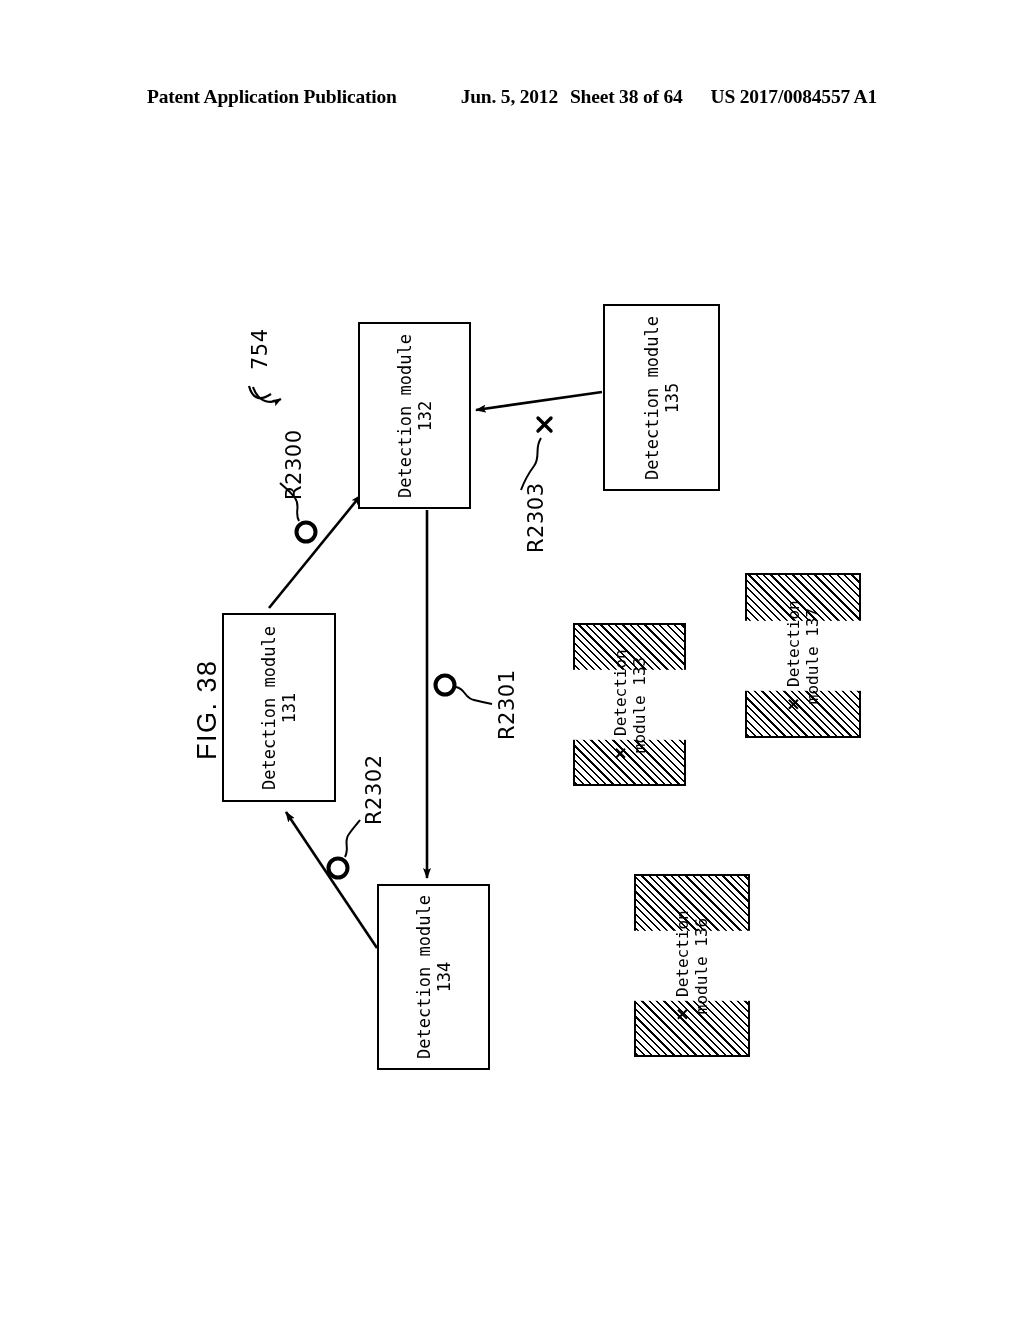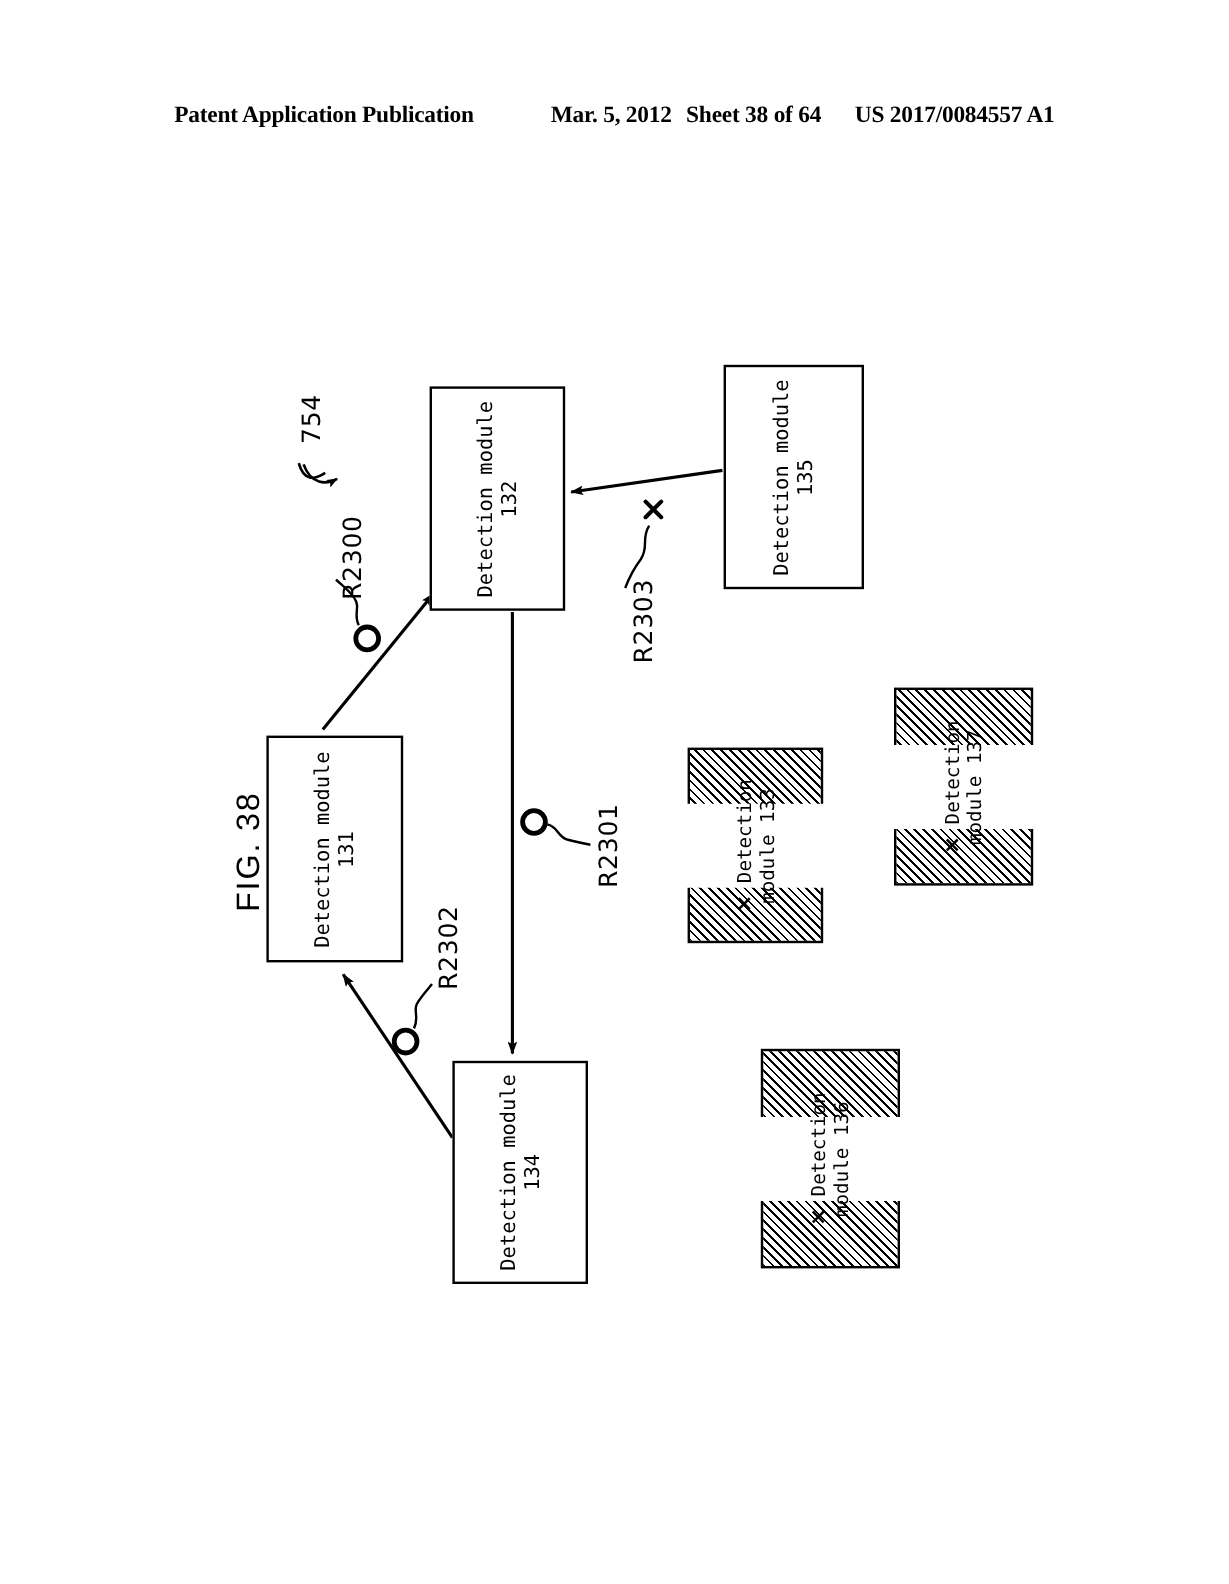--- a/index.html
+++ b/index.html
@@ -143,21 +143,21 @@
     pointer-events: none;
   }
 </style>
 </head>
 <body>
 
 <div id="page">
 
   <div id="pub-header">
     <span class="h-title">Patent Application Publication</span>
-    <span class="h-date">Mar. 5, 2012</span>
+    <span class="h-date">Jun. 5, 2012</span>
     <span class="h-sheet">Sheet 38 of 64</span>
     <span class="h-number">US 2017/0084557 A1</span>
   </div>
 
   <div id="figure">
 
     <div class="rot fig-label" style="left:192px; top:760px;">FIG. 38</div>
 
     <div class="rot ref-754" style="left:248px; top:370px;">754</div>
 

